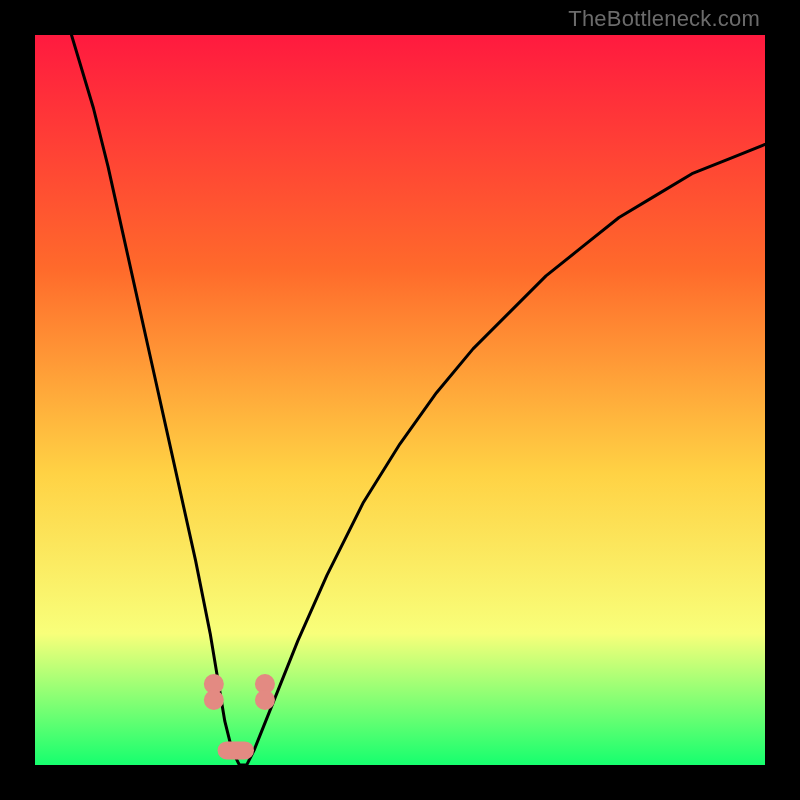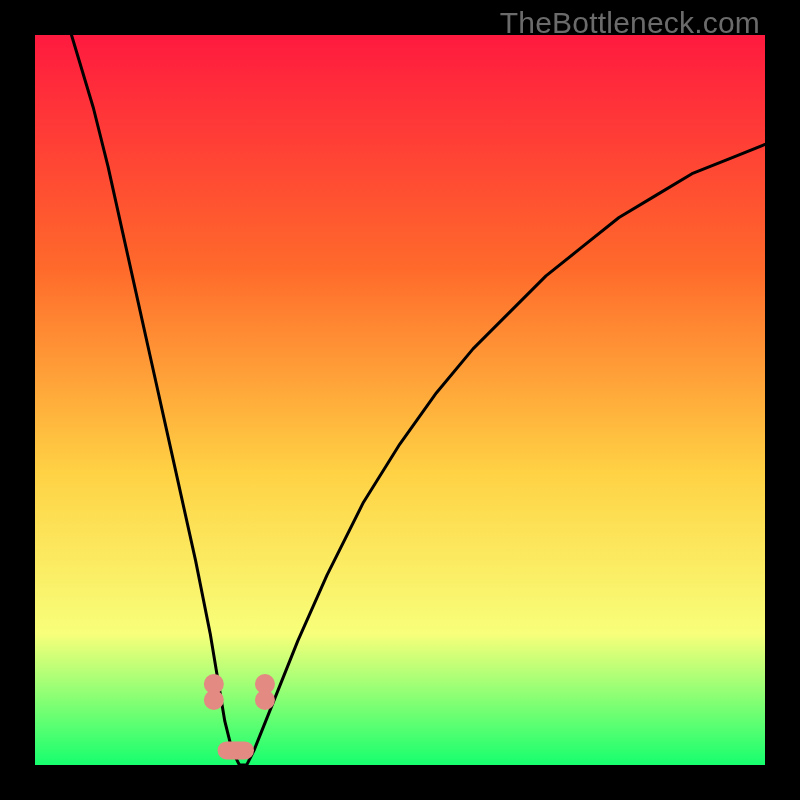--- a/index.html
+++ b/index.html
@@ -26,21 +26,21 @@
   .plot {
     position: relative;
     width: 100%;
     height: 100%;
   }
   .watermark {
     position: absolute;
     top: 6px;
     right: 40px;
     color: #6b6b6b;
-    font-size: 30px;
+    font-size: 22px;
     letter-spacing: 0.2px;
     z-index: 10;
   }
   svg {
     display: block;
   }
 </style>
 </head>
 <body>
 

